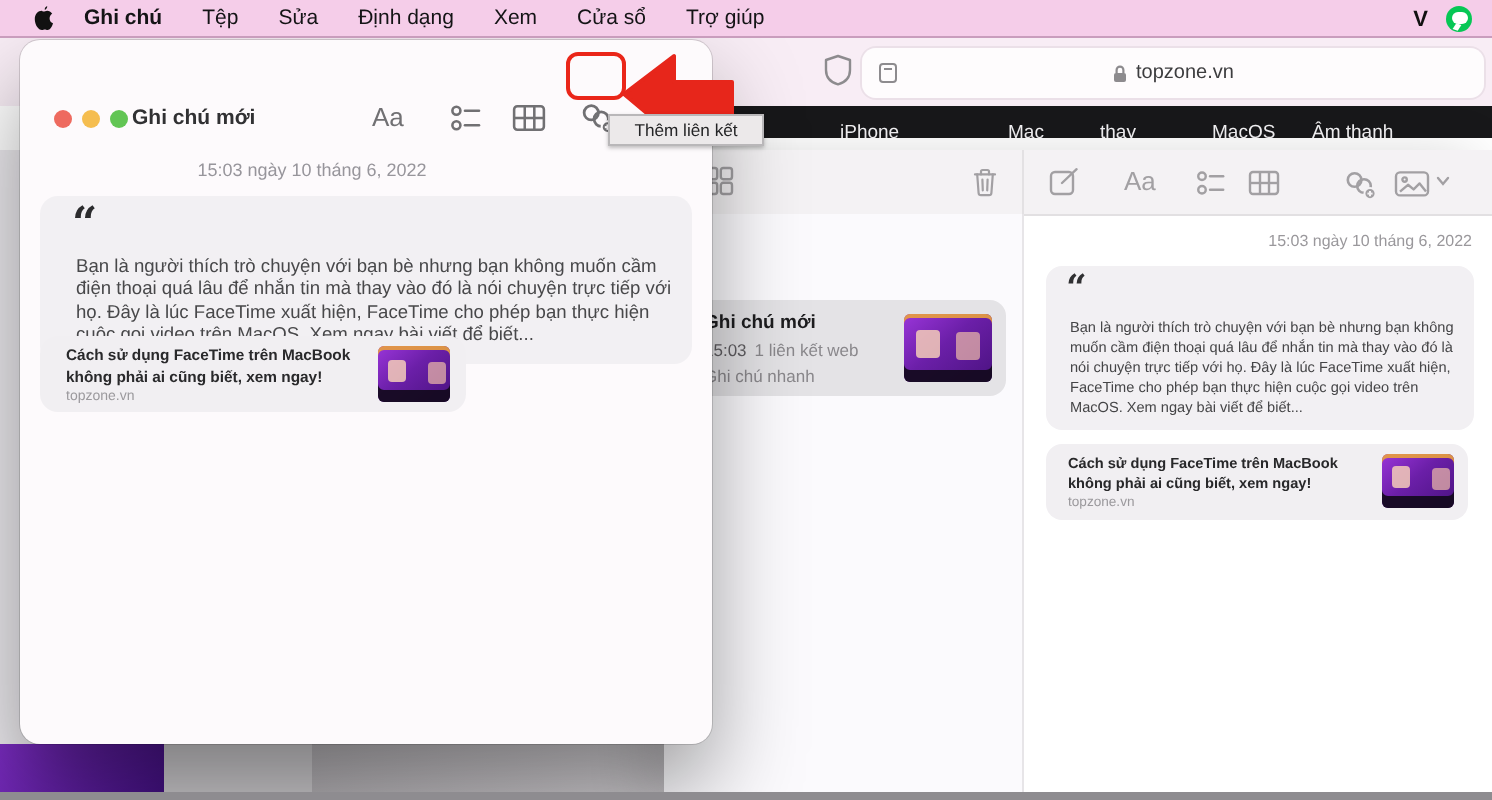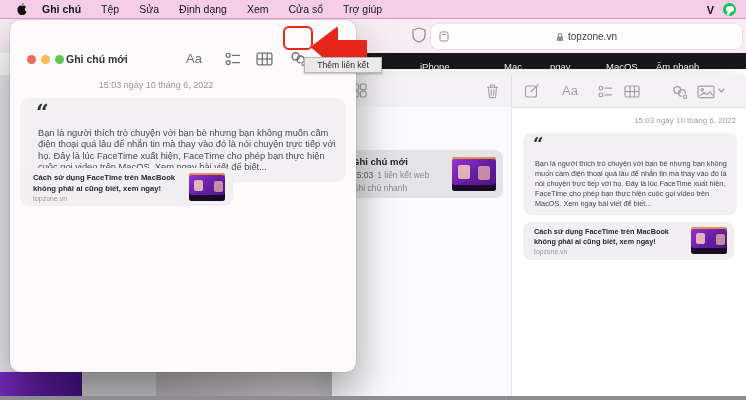--- a/index.html
+++ b/index.html
@@ -134,23 +134,23 @@
       <svg width="8" height="10" viewBox="0 0 8 10">
           <rect x="1" y="4.5" width="6" height="4.5" rx="1" fill="currentColor"></rect>
         <path d="M2.3 4.5 V3 a1.7 1.7 0 0 1 3.4 0 V4.5" fill="none" stroke="currentColor" stroke-width="1.1"></path>
         </svg>
     </span>
     <span>topzone.vn</span>
   </div>
   <div class="abs site-nav">
     <span class="nav-item" style="left:120px">iPhone</span>
     <span class="nav-item" style="left:204px">Mac</span>
-    <span class="nav-item" style="left:250px">ngay</span>
+    <span class="nav-item" style="left:250px">thay</span>
     <span class="nav-item" style="left:306px">MacOS</span>
-    <span class="nav-item" style="left:356px">Âm nhanh</span>
+    <span class="nav-item" style="left:356px">Âm thanh</span>
   </div>
 
   <div class="abs notes-window">
     <div class="notes-toolbar">
       <span class="nt-icon" style="left:20px;top:8px">
         <svg width="15" height="15" viewBox="0 0 15 15" fill="none" stroke="currentColor" stroke-width="1.2">
           <rect x="1" y="1" width="5.6" height="5.6" rx="1.2"></rect>
             <rect x="8.4" y="1" width="5.6" height="5.6" rx="1.2"></rect>
           <rect x="1" y="8.4" width="5.6" height="5.6" rx="1.2"></rect>
             <rect x="8.4" y="8.4" width="5.6" height="5.6" rx="1.2"></rect>

